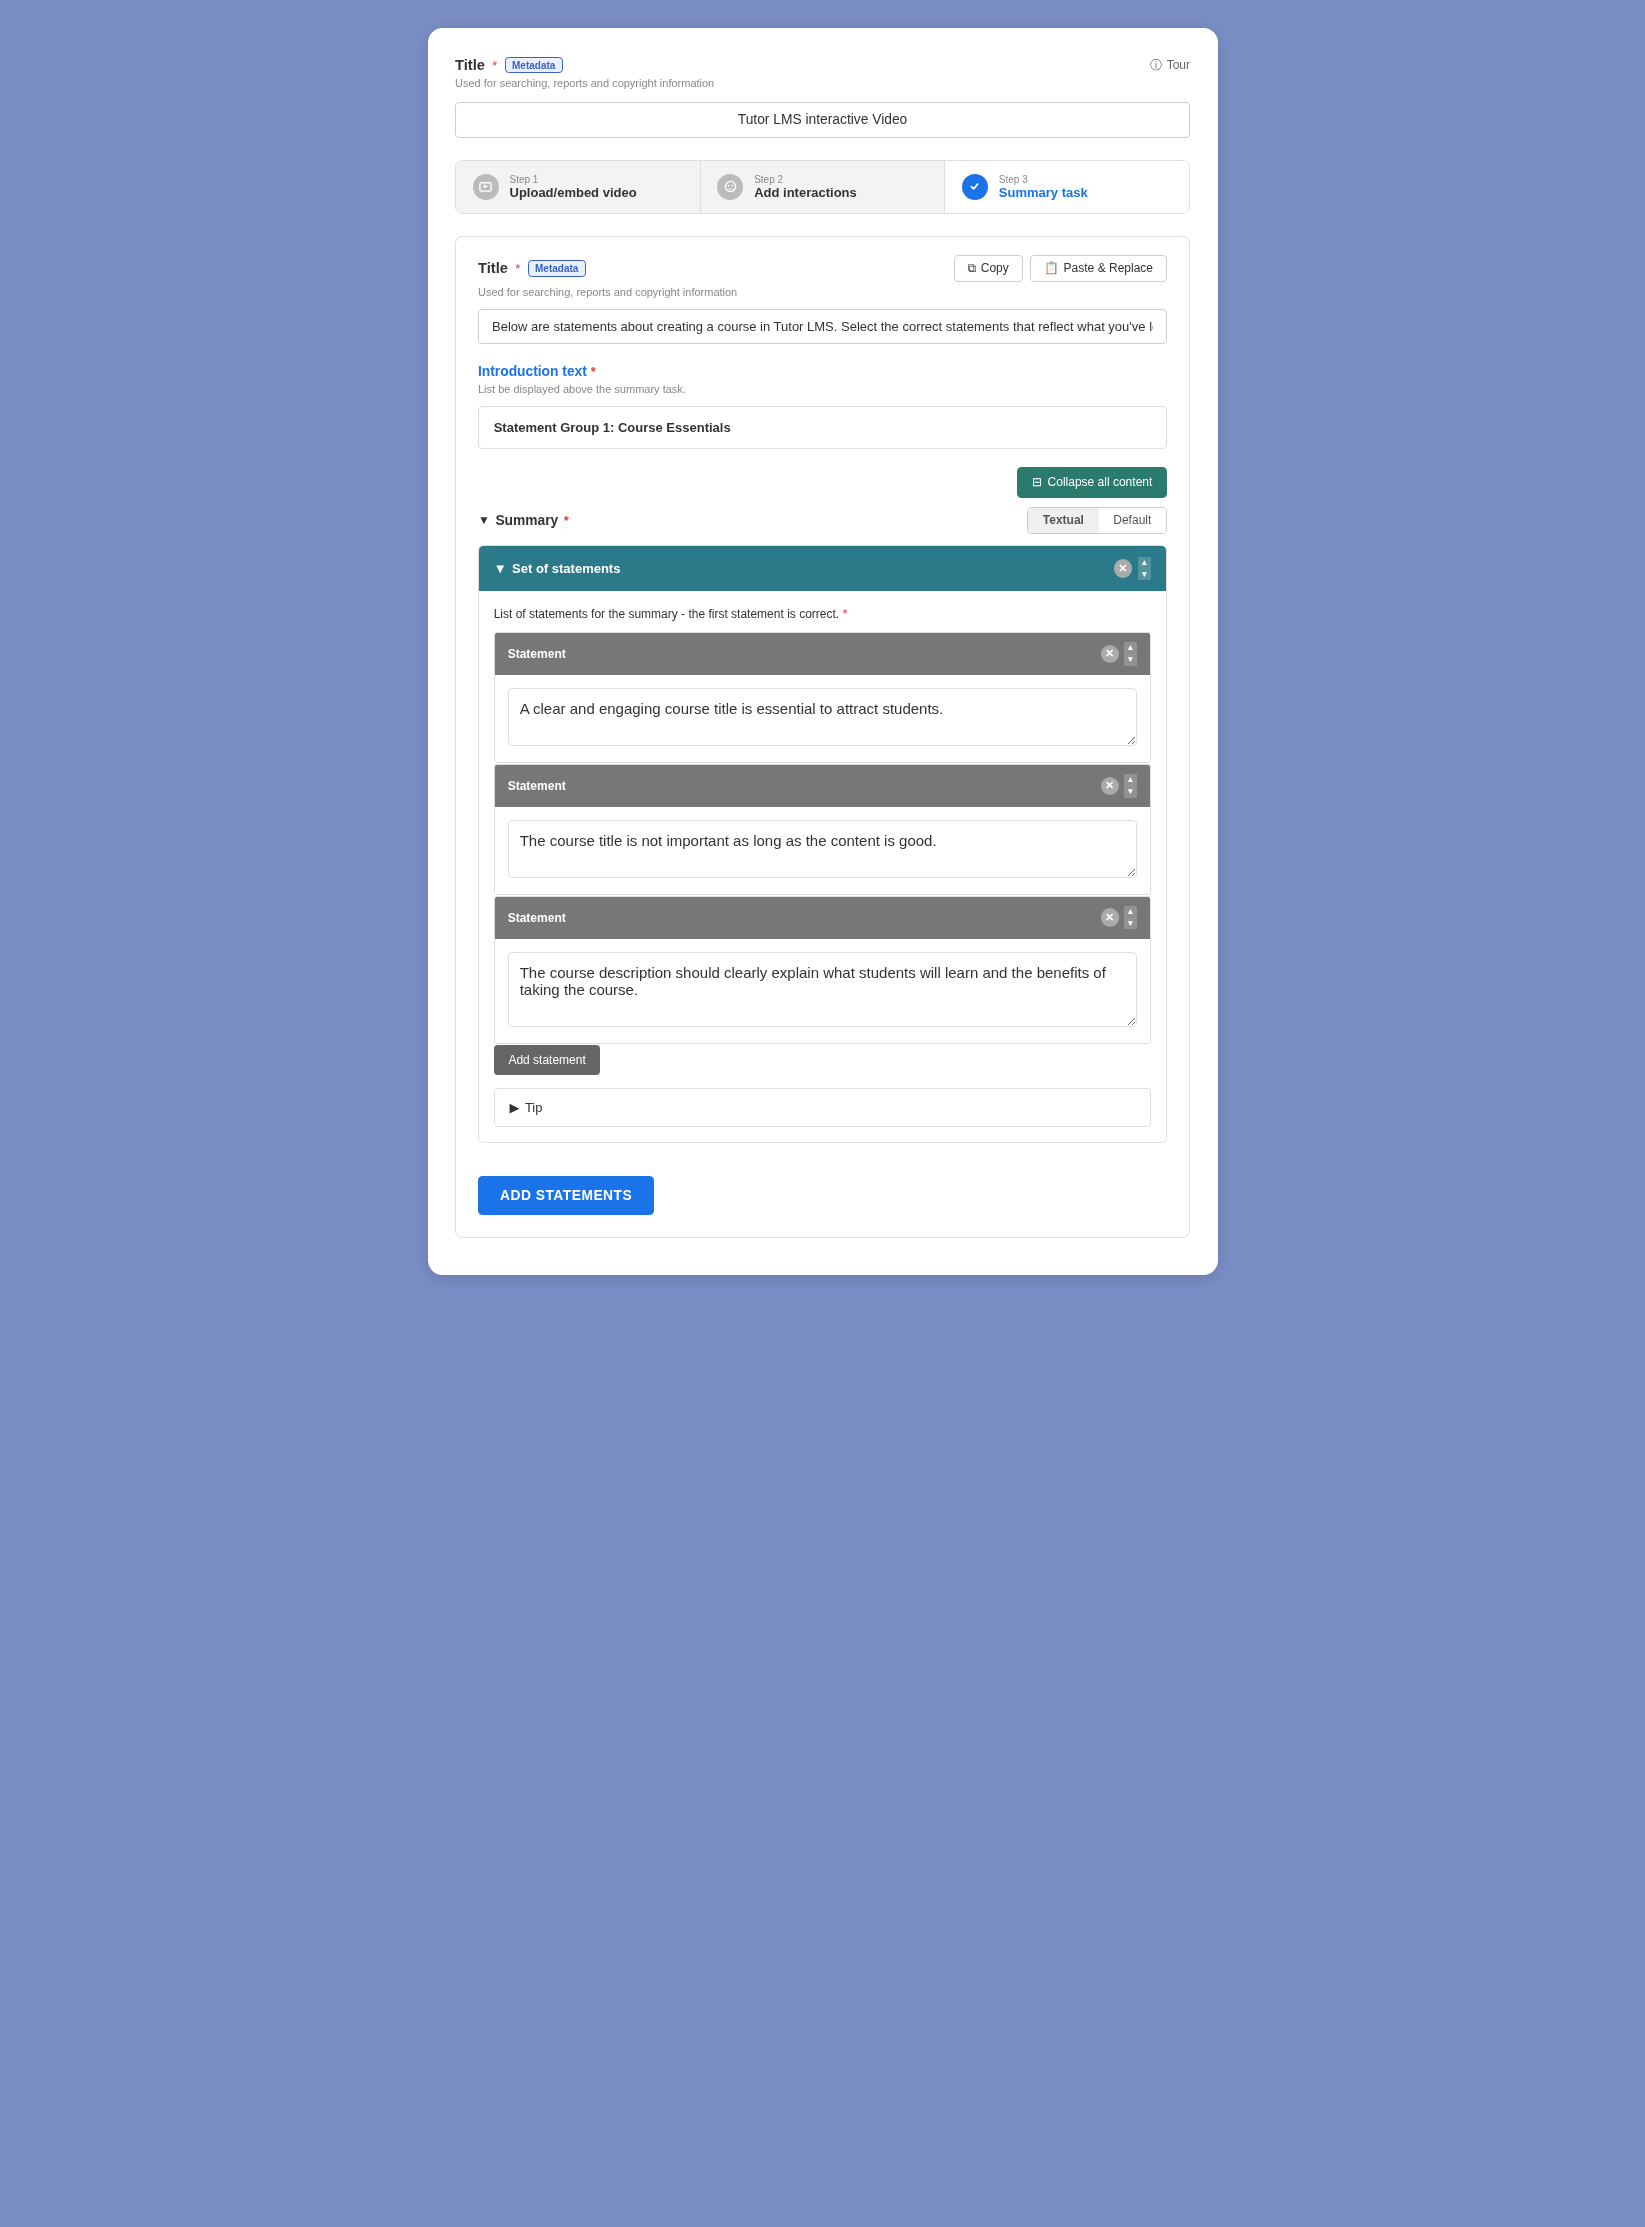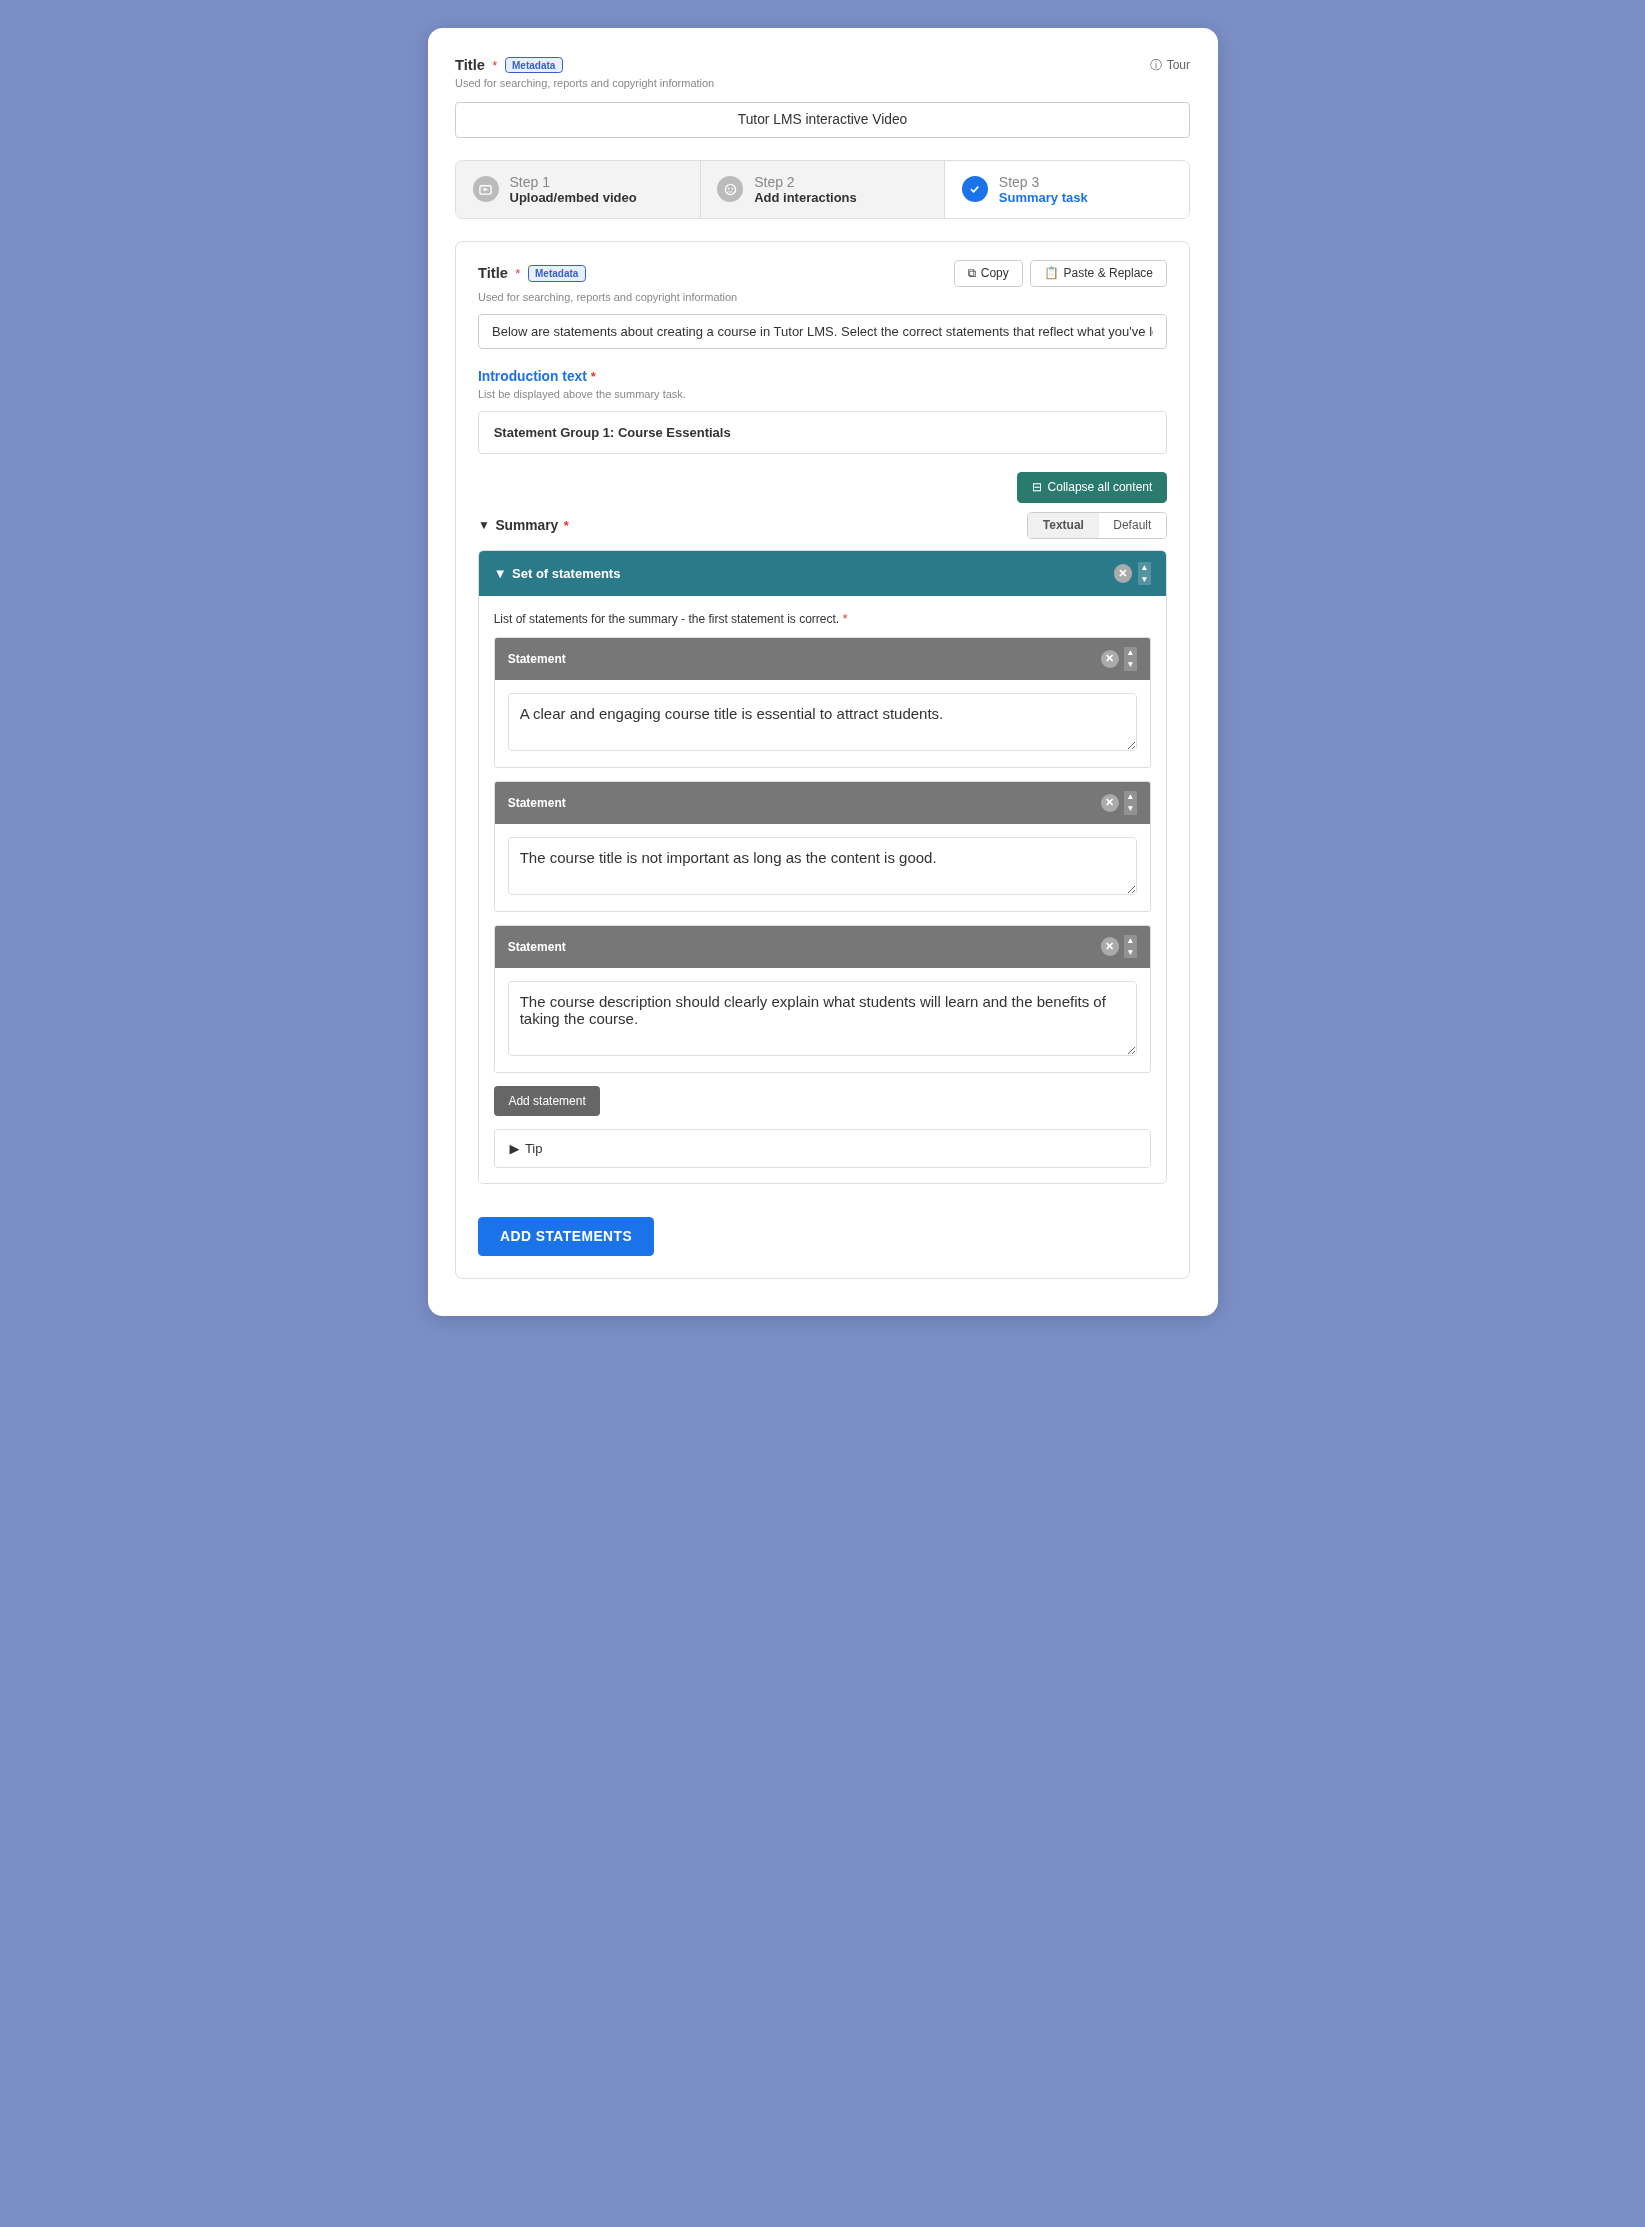--- a/index.html
+++ b/index.html
@@ -102,21 +102,21 @@
       justify-content: center;
       font-size: 13px;
       flex-shrink: 0;
     }
     .step-icon.gray { background: #bbb; color: #fff; }
     .step-icon.check {
       background: #1a73e8;
       color: #fff;
     }
     .step-text { display: flex; flex-direction: column; }
-    .step-num { font-size: 14px; color: #888; }
+    .step-num { font-size: 10px; color: #888; }
     .step-label { font-size: 13px; font-weight: 600; color: #333; }
     .step.active .step-label { color: #1a73e8; }
 
     
     .inner-form {
       border: 0.9px solid #ddd;
       border-radius: 7.3px;
       padding: 18.4px 22px 22px 22px;
     }
     .inner-title-row {
@@ -273,21 +273,21 @@
     .list-label {
       font-size: 12px;
       color: #333;
       margin-bottom: 11px;
     }
     .list-label .required-star { color: #e53935; }
     
     .statement-item {
       border: 0.9px solid #ddd;
       border-radius: 3px;
-      margin-bottom: 13px;
+      margin-bottom: 1px;
       overflow: hidden;
     }
     .statement-header {
       background: #777;
       color: #fff;
       padding: 9.2px 13px;
       display: flex;
       align-items: center;
       justify-content: space-between;
       font-size: 12px;

